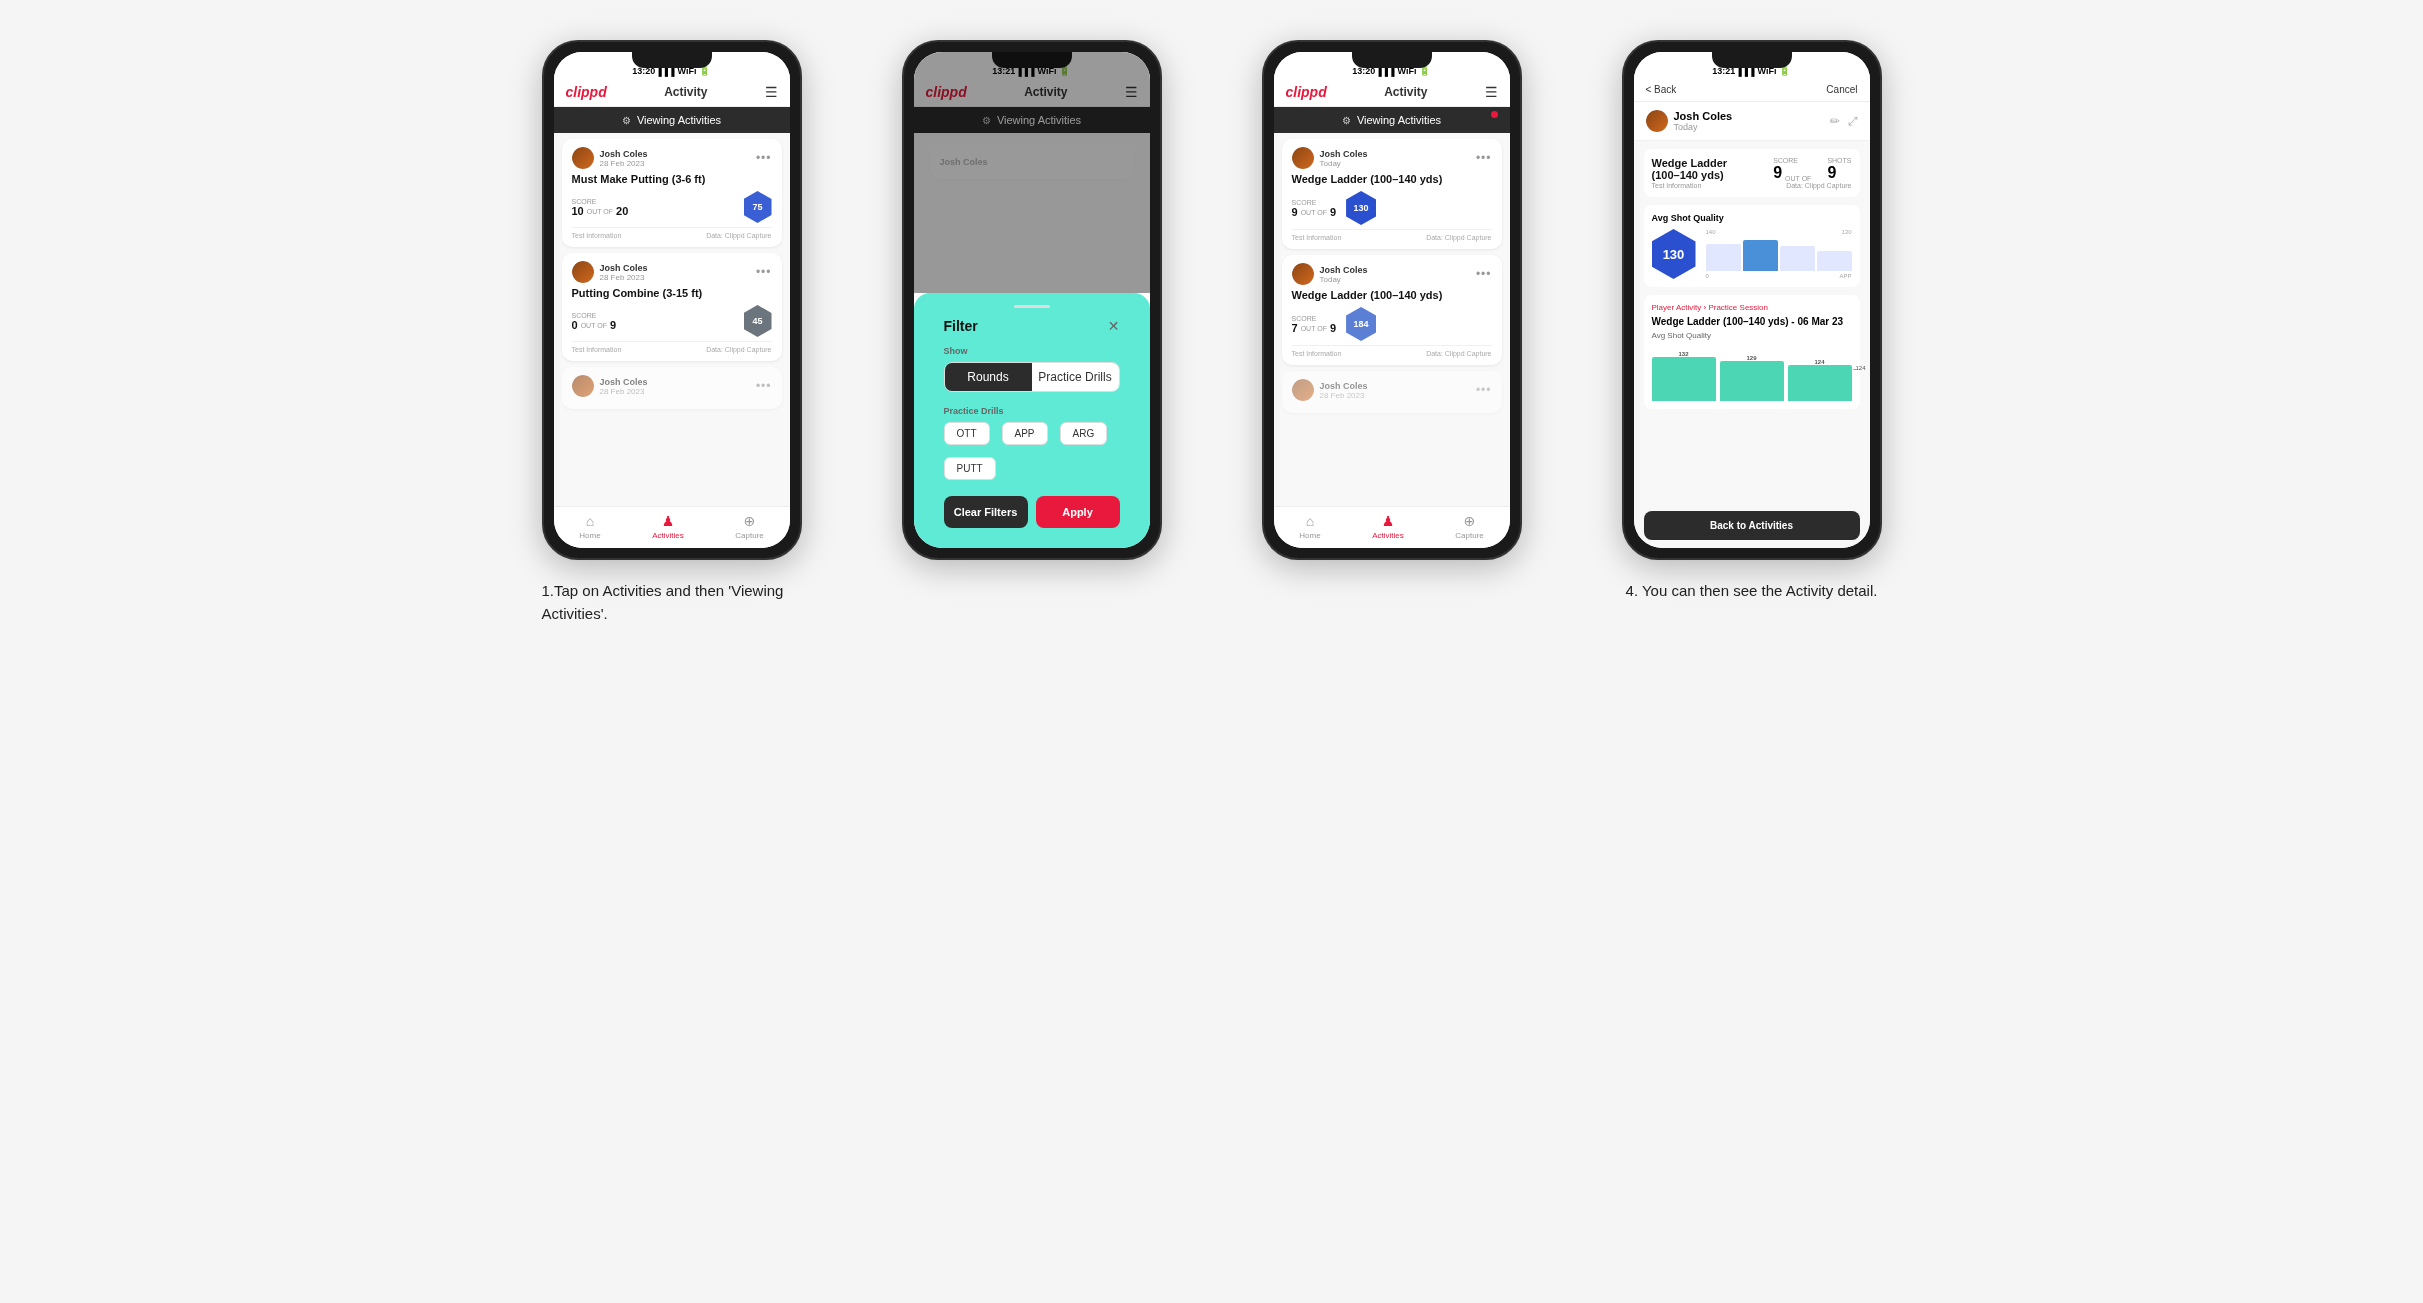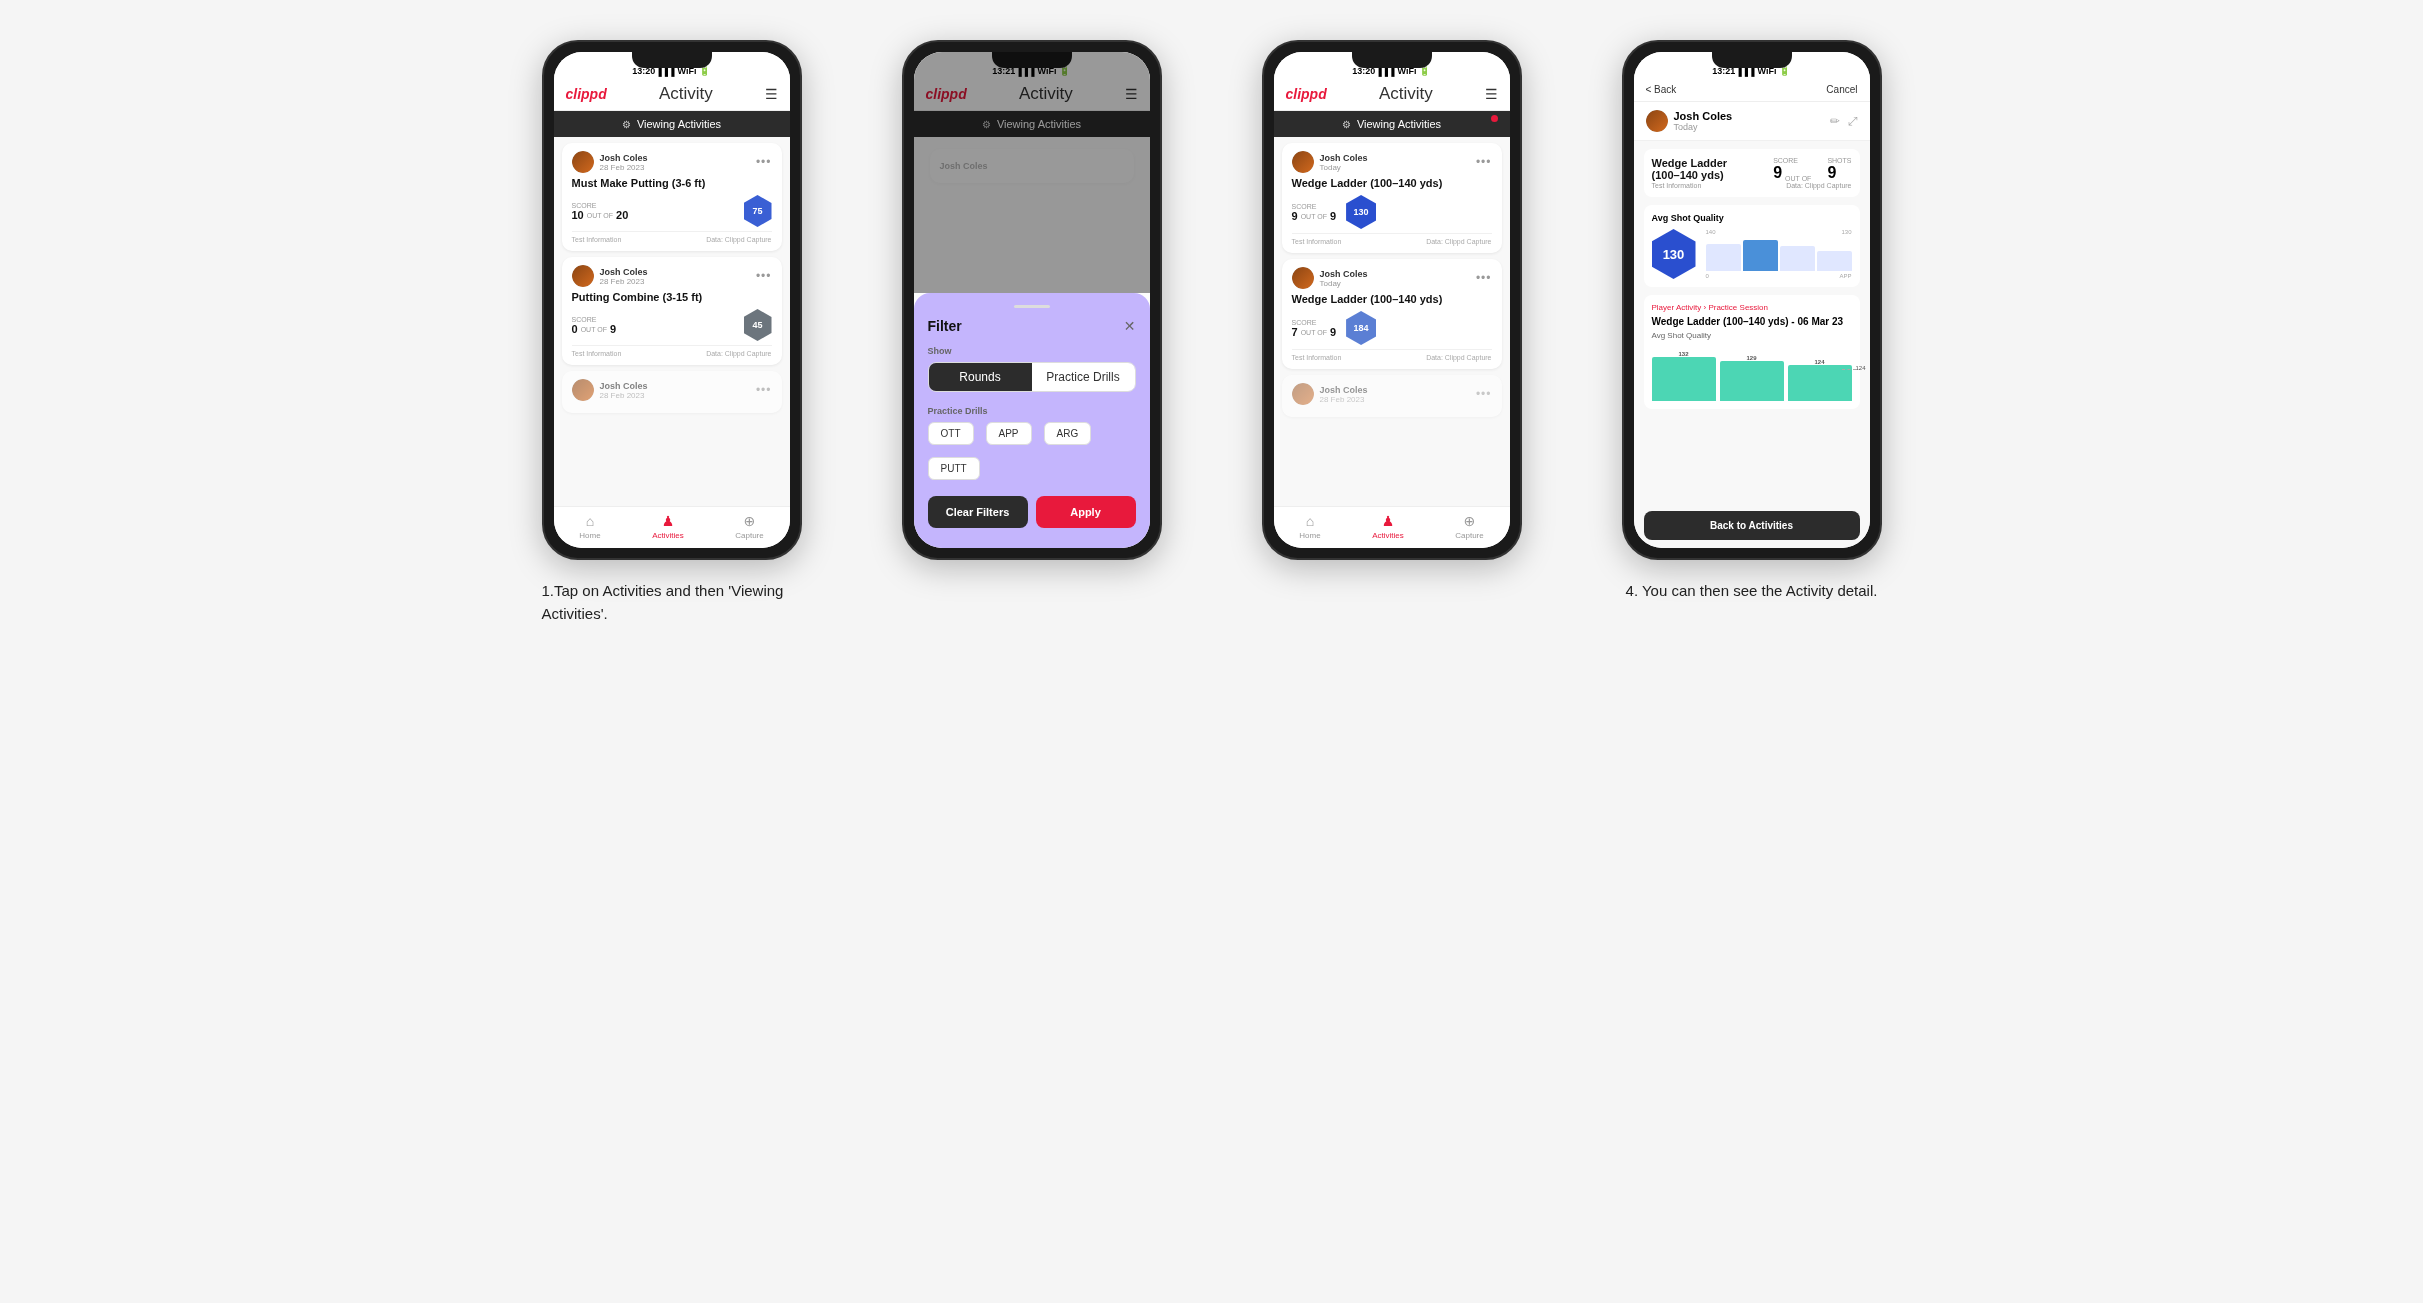--- a/index.html
+++ b/index.html
@@ -86,22 +86,22 @@
       background: #fff;
       border-bottom: 1px solid #eee;
     }
     .app-logo {
       color: #e8193c;
       font-weight: 800;
       font-size: 14px;
       font-style: italic;
     }
     .app-nav-title {
-      font-size: 17px;
-      font-weight: 400;
+      font-size: 12px;
+      font-weight: 700;
       color: #333;
     }
     .hamburger-icon {
       font-size: 14px;
       color: #333;
     }
     
     .viewing-bar {
       background: #2c2c2c;
       padding: 7px 12px;
@@ -272,23 +272,23 @@
       top: 0; left: 0; right: 0; bottom: 0;
       z-index: 20;
       display: flex;
       flex-direction: column;
     }
     .modal-backdrop {
       flex: 1;
       background: rgba(0,0,0,0.4);
     }
     .modal-sheet {
-      background: #c4b5fd;
+      background: #5eead4;
       border-radius: 16px 16px 0 0;
-      padding: 12px 14px 20px;
+      padding: 12px 30px 20px;
     }
     .modal-handle {
       width: 36px;
       height: 3px;
       background: #ddd;
       border-radius: 2px;
       margin: 0 auto 10px;
     }
     .modal-header {
       display: flex;

